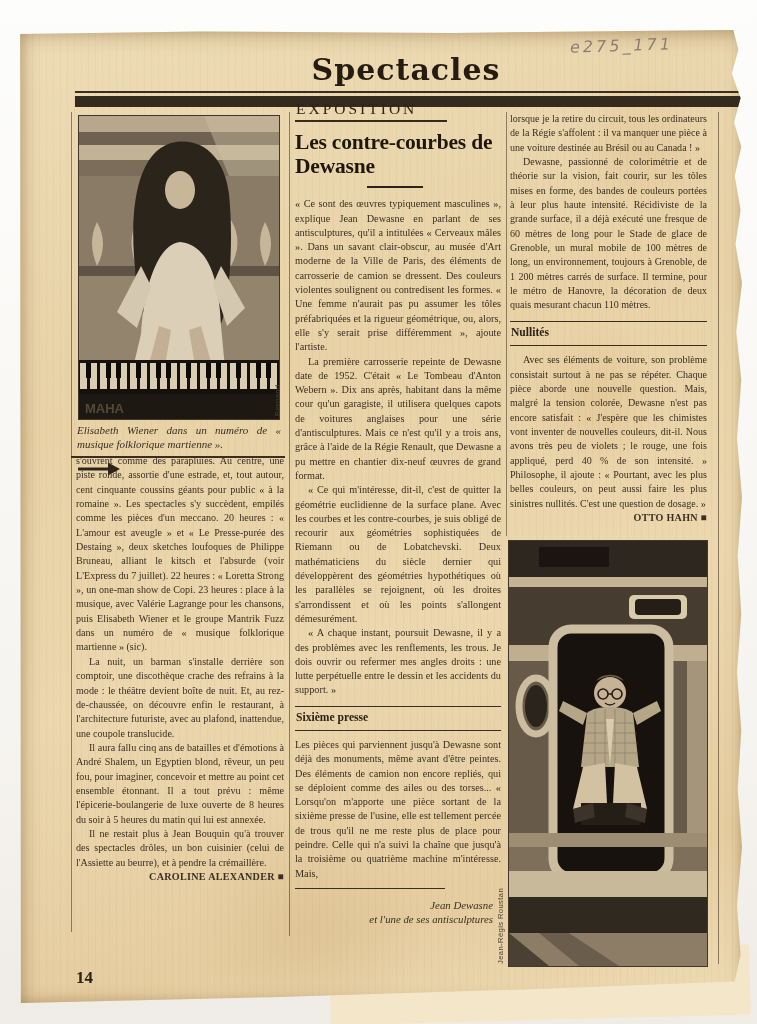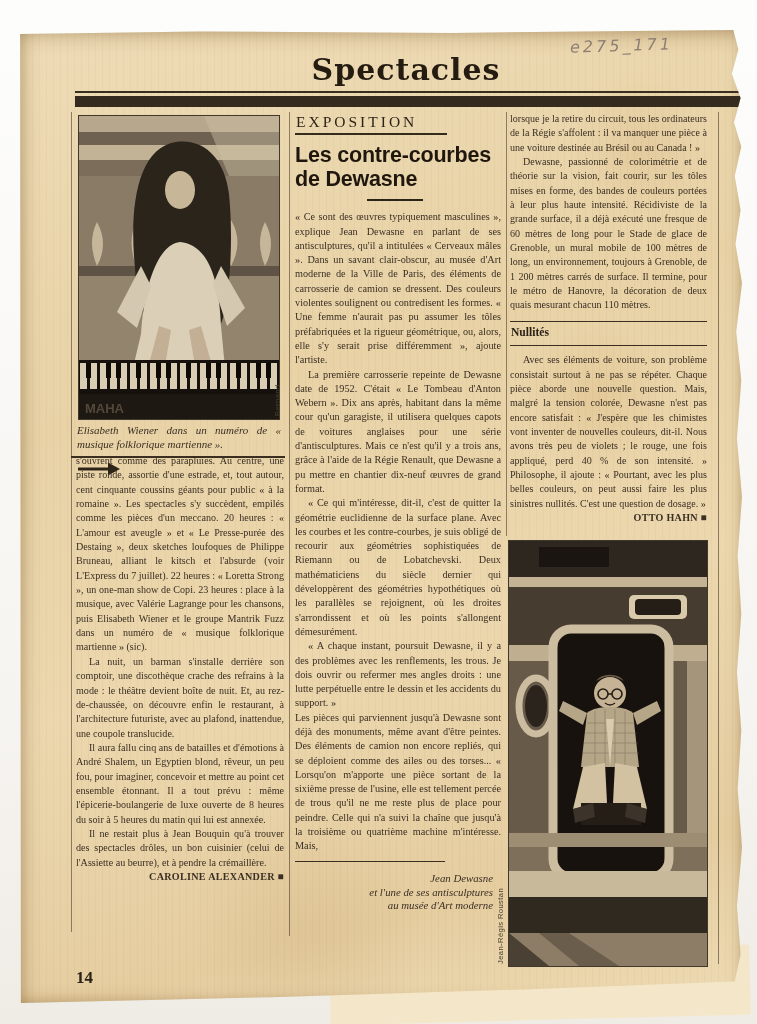--- a/index.html
+++ b/index.html
@@ -43,26 +43,26 @@
   }
   .rule-thin{position:absolute;left:57px;top:61px;width:664px;height:2px;background:#3a2e21;}
   .bar-thick{position:absolute;left:57px;top:66px;width:666px;height:11px;background:#342a1e;}
   .vrule{position:absolute;width:1px;background:rgba(62,47,30,.55);}
 
   
   .col{position:absolute;color:#3a2f23;text-align:justify;overflow:hidden;}
   .col p{margin:0;text-indent:13px;hyphens:none;font-family:Liberation Serif, serif;}
   .col p.noindent{text-indent:0;}
   .col-left{left:58px;top:424px;width:208px;height:466px;font-size:10.1px;line-height:14.35px;}
-  .col-mid{left:277px;top:85px;width:206px;height:828px;font-size:10.25px;line-height:14.3px;}
+  .col-mid{left:277px;top:72px;width:206px;height:828px;font-size:10.25px;line-height:14.3px;}
   .col-right{left:492px;top:82px;width:197px;height:428px;font-size:10.05px;line-height:14.35px;}
 
   .kicker{font-family:"Liberation Serif",serif;font-size:15.5px;letter-spacing:3px;color:#2d2317;
     display:inline-block;border-bottom:2px solid #352a1d;padding:0 30px 4px 1px;text-indent:0;}
-  .headline{font-family:Liberation Sans, sans-serif;font-weight:bold;font-size:21.5px;
+  .headline{font-family:Liberation Serif, serif;font-weight:bold;font-size:21.5px;
     line-height:23.5px;color:#1f170e;margin:9px 0 0 0;text-align:left;letter-spacing:-.2px;}
   .head-rule{width:56px;height:2px;background:#2c2217;margin:8px 0 9px 72px;}
   .subhead{font-weight:bold;font-size:11.6px;color:#2c2217;text-align:left;text-indent:1px;
     border-top:1.6px solid #3a2e21;border-bottom:1.6px solid #3a2e21;
     padding:4px 0 5px 0;margin:8px 0 7px 0;}
   .byline{font-weight:bold;float:right;letter-spacing:.3px;}
   .end-rule{width:150px;height:1.4px;background:#3a2e21;margin:7px 0 10px 0;}
   .mid-caption{font-style:italic;text-align:right;padding-right:8px;font-size:10.8px;line-height:13.6px;color:#3a2f23;}
 
   .photo{position:absolute;border:1px solid #41382b;box-shadow:0 0 0 1px rgba(230,210,170,.4);}
@@ -187,20 +187,21 @@
   <div class="pageno">14</div>
 
   <div class="col col-mid">
     <div class="kicker">EXPOSITION</div>
     <h1 class="headline">Les contre-courbes de Dewasne</h1>
     <div class="head-rule"></div>
     <p class="noindent">« Ce sont des œuvres typiquement masculines », explique Jean Dewasne en parlant de ses antisculptures, qu'il a intitulées « Cerveaux mâles ». Dans un savant clair-obscur, au musée d'Art moderne de la Ville de Paris, des éléments de carrosserie de camion se dressent. Des couleurs violentes soulignent ou contredisent les formes. « Une femme n'aurait pas pu assumer les tôles préfabriquées et la rigueur géométrique, ou, alors, elle s'y serait prise différemment », ajoute l'artiste.</p>
     <p>La première carrosserie repeinte de Dewasne date de 1952. C'était « Le Tombeau d'Anton Webern ». Dix ans après, habitant dans la même cour qu'un garagiste, il utilisera quelques capots de voitures anglaises pour une série d'antisculptures. Mais ce n'est qu'il y a trois ans, grâce à l'aide de la Régie Renault, que Dewasne a pu mettre en chantier dix-neuf œuvres de grand format.</p>
     <p>« Ce qui m'intéresse, dit-il, c'est de quitter la géométrie euclidienne de la surface plane. Avec les courbes et les contre-courbes, je suis obligé de recourir aux géométries sophistiquées de Riemann ou de Lobatchevski. Deux mathématiciens du siècle dernier qui développèrent des géométries hypothétiques où les parallèles se rejoignent, où les droites s'arrondissent et où les points s'allongent démesurément.</p>
     <p>« A chaque instant, poursuit Dewasne, il y a des problèmes avec les renflements, les trous. Je dois ouvrir ou refermer mes angles droits : une lutte perpétuelle entre le dessin et les accidents du support. »</p>
+    <div class="subhead">Sixième presse</div>
     <p class="noindent">Les pièces qui parviennent jusqu'à Dewasne sont déjà des monuments, même avant d'être peintes. Des éléments de camion non encore repliés, qui se déploient comme des ailes ou des torses... « Lorsqu'on m'apporte une pièce sortant de la sixième presse de l'usine, elle est tellement percée de trous qu'il ne me reste plus de place pour peindre. Celle qui n'a suivi la chaîne que jusqu'à la troisième ou quatrième machine m'intéresse. Mais,</p>
     <div class="end-rule"></div>
     <div class="mid-caption">
       <div>Jean Dewasne</div>
       <div>et l'une de ses antisculptures</div>
       <div>au musée d'Art moderne</div>
 
     </div>
   </div>
 

